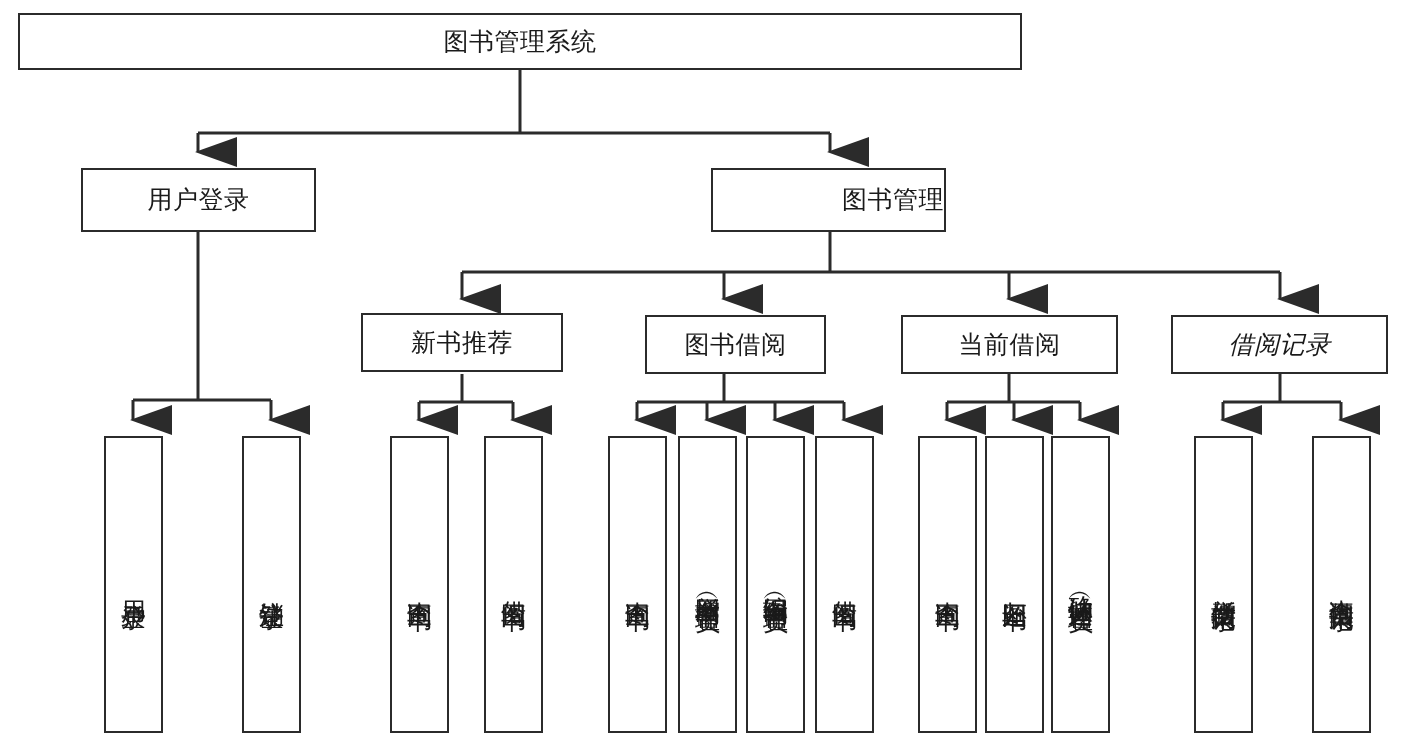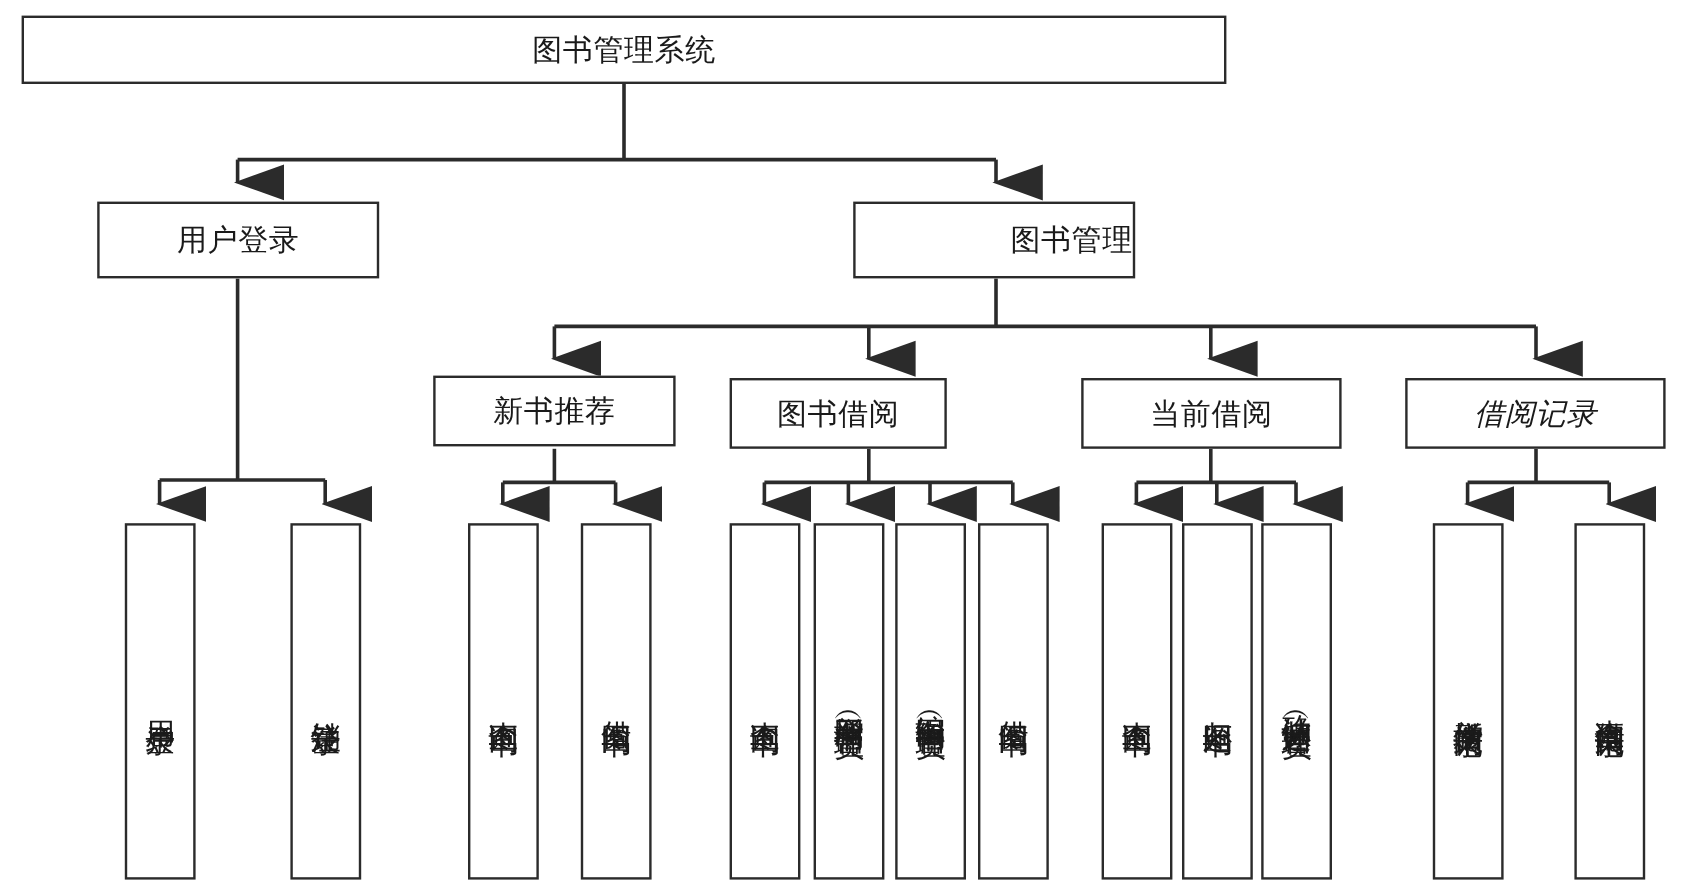--- a/index.html
+++ b/index.html
@@ -133,21 +133,21 @@
   <div class="node horiz" style="left:81px; top:168px; width:235px; height:64px;">
     <span class="label">用户登录</span>
   </div>
   <div class="node horiz" style="left:711px; top:168px; width:235px; height:64px;justify-content:flex-end;">
     <span class="label">图书管理</span>
   </div>
 
   <div class="node horiz" style="left:361px; top:313px; width:202px; height:59px;">
     <span class="label">新书推荐</span>
   </div>
-  <div class="node horiz" style="left:608px; top:315px; width:181px; height:59px;">
+  <div class="node horiz" style="left:645px; top:315px; width:181px; height:59px;">
     <span class="label">图书借阅</span>
   </div>
   <div class="node horiz" style="left:901px; top:315px; width:217px; height:59px;text-align:center;">
     <span class="label">当前借阅</span>
   </div>
   <div class="node horiz" style="left:1171px; top:315px; width:217px; height:59px;font-style:italic;">
     <span class="label">借阅记录</span>
   </div>
 
   <div class="node vert" style="left:104px; top:436px; width:59px; height:297px;">

